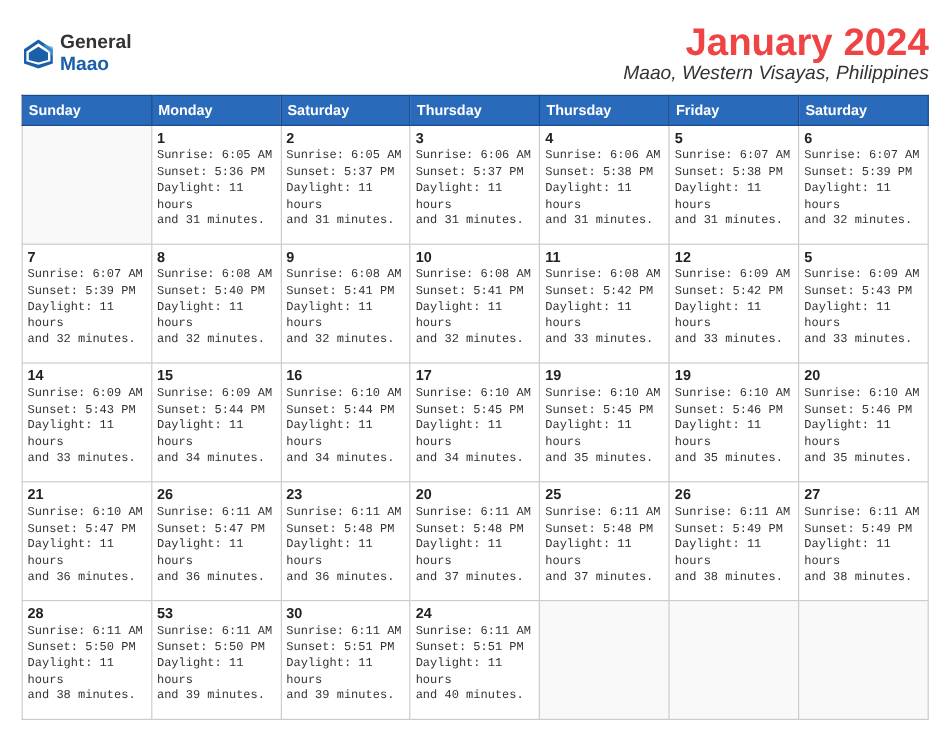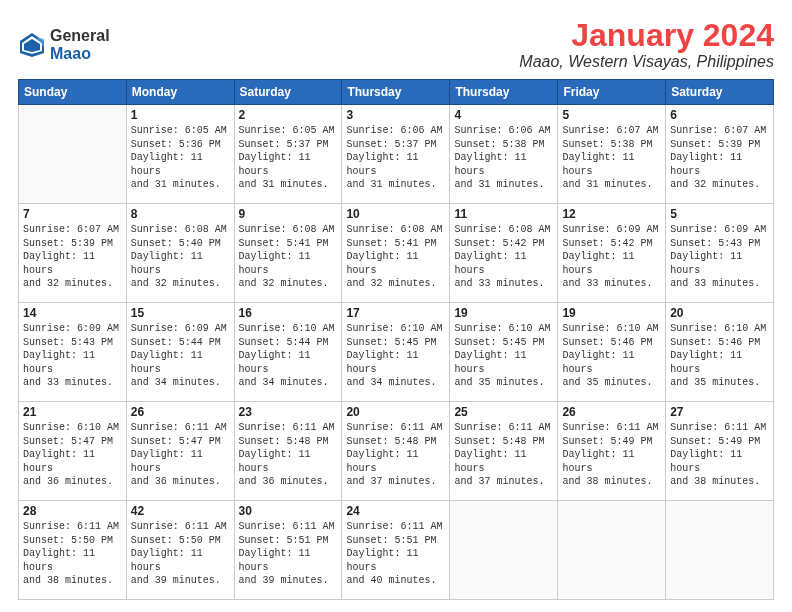--- a/index.html
+++ b/index.html
@@ -253,21 +253,21 @@
             <span class="day-num">27</span>
             <div class="cell-text">Sunrise: 6:11 AM<br>Sunset: 5:49 PM<br>Daylight: 11 hours<br>and 38 minutes.</div>
           </td>
         </tr>
         <tr class="last-row">
           <td>
             <span class="day-num">28</span>
             <div class="cell-text">Sunrise: 6:11 AM<br>Sunset: 5:50 PM<br>Daylight: 11 hours<br>and 38 minutes.</div>
           </td>
           <td>
-            <span class="day-num">42</span>
+            <span class="day-num">53</span>
             <div class="cell-text">Sunrise: 6:11 AM<br>Sunset: 5:50 PM<br>Daylight: 11 hours<br>and 39 minutes.</div>
           </td>
           <td>
             <span class="day-num">30</span>
             <div class="cell-text">Sunrise: 6:11 AM<br>Sunset: 5:51 PM<br>Daylight: 11 hours<br>and 39 minutes.</div>
           </td>
           <td>
             <span class="day-num">24</span>
             <div class="cell-text">Sunrise: 6:11 AM<br>Sunset: 5:51 PM<br>Daylight: 11 hours<br>and 40 minutes.</div>
           </td>

